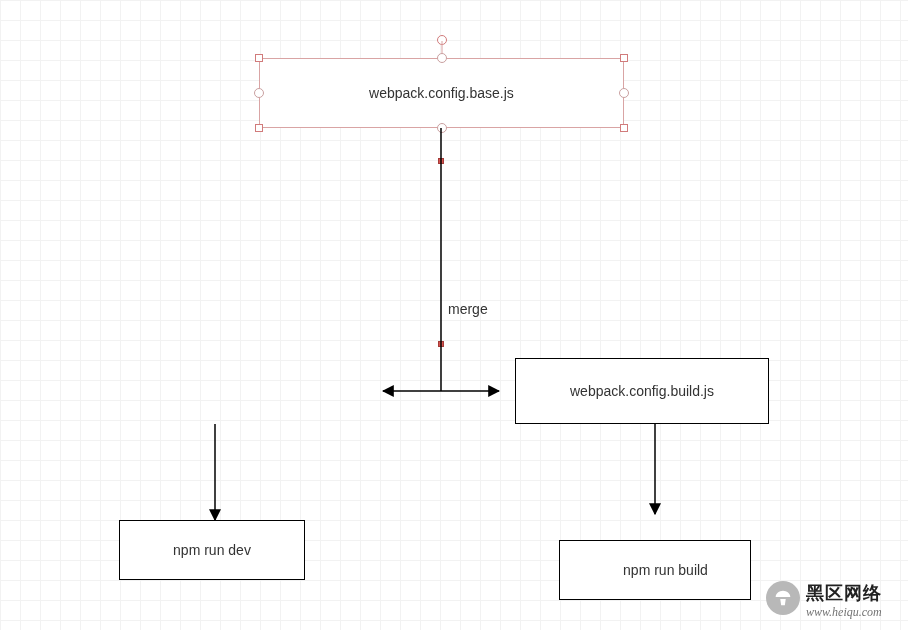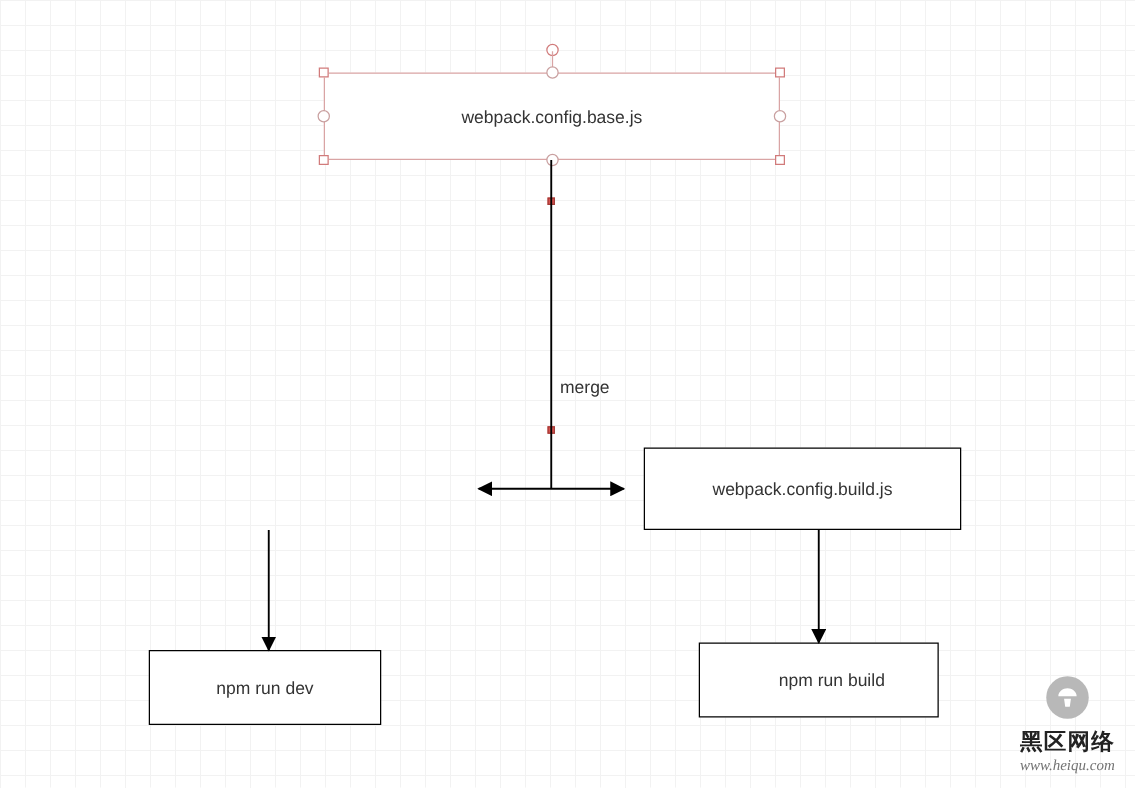--- a/index.html
+++ b/index.html
@@ -52,27 +52,26 @@
       background: transparent;
     }
     .endpoint {
       position: absolute;
       width: 6px; height: 6px;
       background: #d9534f;
       border: 1px solid #a43c38;
     }
     .watermark {
       position: absolute;
-      right: 16px;
+      right: 26px;
       bottom: 10px;
       display: flex;
-      align-items: center;
+      align-items: flex-start;
       gap: 6px;
       color: #222;
-      flex-direction: column;
     }
     .watermark .icon {
       width: 34px; height: 34px;
       border-radius: 50%;
       background: #b8b8b8;
       display: flex;
       align-items: center;
       justify-content: center;
       color: #fff;
       font-size: 18px;
@@ -105,21 +104,21 @@
 
 
   <div id="n-build" class="node" style="left: 515px; top: 358px; width: 254px; height: 66px;">
     <span>webpack.config.build.js</span>
   </div>
 
   <div id="n-runDev" class="node" style="left: 119px; top: 520px; width: 186px; height: 60px;">
     <span>npm run dev</span>
   </div>
 
-  <div id="n-runBuild" class="node" style="left: 559px; top: 514px; width: 192px; height: 60px; padding-left: 21px;">
+  <div id="n-runBuild" class="node" style="left: 559px; top: 540px; width: 192px; height: 60px; padding-left: 21px;">
     <span>npm run build</span>
   </div>
 
   <div class="edge-label" style="left:448px; top:301px;">merge</div>
 
   <div class="endpoint" style="left:438px; top:158px;"></div>
   <div class="endpoint" style="left:438px; top:341px;"></div>
 
   <svg class="arrows">
     <defs>

